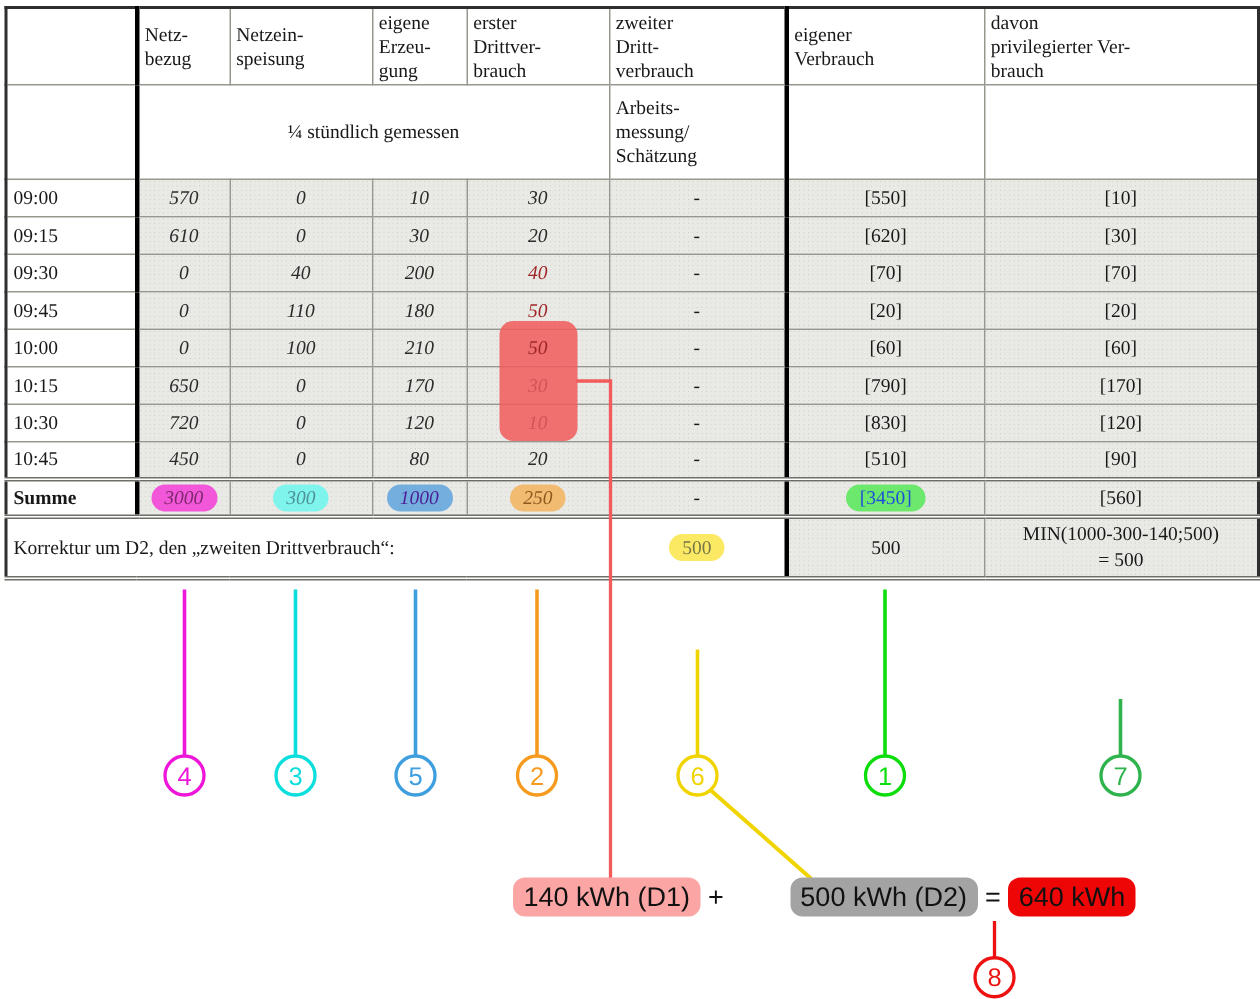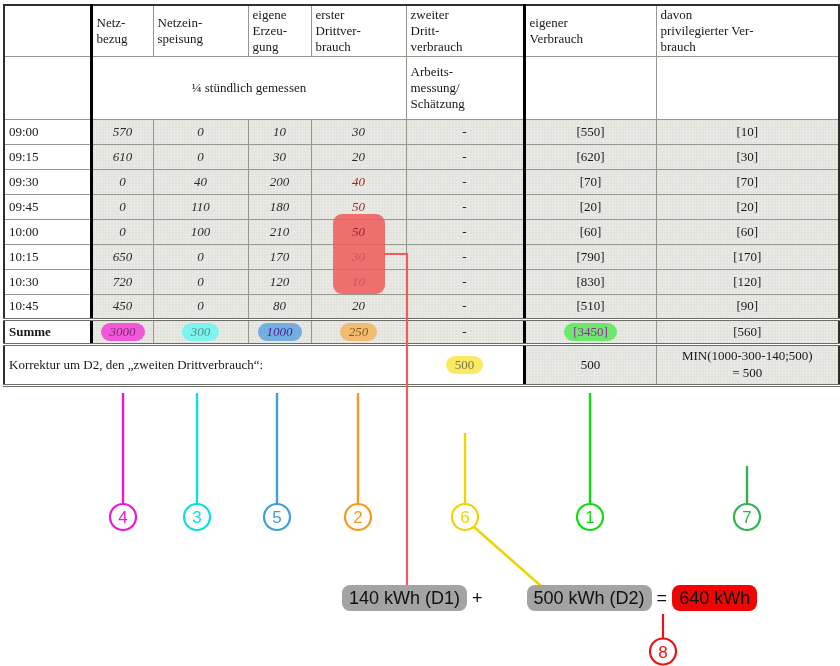--- a/index.html
+++ b/index.html
@@ -160,21 +160,21 @@
           <td class="shaded bthick">[510]</td>
           <td class="shaded">[90]</td>
         </tr>
         <tr class="dblb" style="height: 25px;">
           <td class="time bold">Summe</td>
           <td class="shaded bthick"><span class="badge it" style="background: rgb(243, 87, 217); color: rgb(124, 42, 109);">3000</span></td>
           <td class="shaded"><span class="badge it" style="background: rgb(126, 244, 237); color: rgb(78, 148, 150);">300</span></td>
           <td class="shaded"><span class="badge it" style="background: rgb(115, 174, 222); color: #4c1d95;">1000</span></td>
           <td class="shaded"><span class="badge it" style="background: rgb(241, 188, 113); color: rgb(141, 90, 30);">250</span></td>
           <td class="shaded">-</td>
-          <td class="shaded bthick"><span class="badge" style="background: rgb(108, 233, 108); color: #a21caf;">[3450]</span></td>
+          <td class="shaded bthick"><span class="badge" style="background: rgb(108, 233, 108); color: #1d4ed8;">[3450]</span></td>
           <td class="shaded">[560]</td>
         </tr>
         <tr class="dblb" style="height: 41px;">
           <td class="plainlabel" colspan="5">Korrektur um D2, den „zweiten Drittverbrauch“:</td>
           <td class="ctr" style="background: rgb(255, 255, 255);"><span class="badge" style="background: rgb(251, 233, 99); color: rgb(119, 119, 74);">500</span></td>
           <td class="shaded bthick">500</td>
           <td class="shaded prewrap">MIN(1000-300-140;500)
 = 500</td>
         </tr>
       </tbody>
@@ -221,20 +221,20 @@
       <line x1="474" y1="527" x2="541" y2="586" stroke="#f0d400" stroke-width="2.6"></line>
       <path d="M 384 254 L 407 254 L 407 586" fill="none" stroke="#f15b5b" stroke-width="2.2"></path>
       <g>
         <line x1="663" y1="614" x2="663" y2="638" stroke="#ee1111" stroke-width="2.2"></line>
         <circle cx="663" cy="651.5" r="13" fill="#fff" stroke="#ee1111" stroke-width="2.2"></circle>
         <text x="663" y="657.5" text-anchor="middle" fill="#ee1111" font-family="Liberation Sans, DejaVu Sans, sans-serif" font-size="17">8</text>
       </g>
     </svg>
 
   <div class="formula">
-    <span class="chip" id="chip1" style="background: #a3a3a3;">140 kWh (D1)</span>
+    <span class="chip" id="chip1" style="background: #fca5a5;">140 kWh (D1)</span>
     <span>+</span>
     <span class="chip" id="chip2" style="background: #a3a3a3; margin-left: 39px;">500 kWh (D2)</span>
     <span>=</span>
     <span class="chip" id="chip3" style="background: rgb(238, 5, 5);">640 kWh</span>
   </div>
 
 </div>
 
 </body></html>

